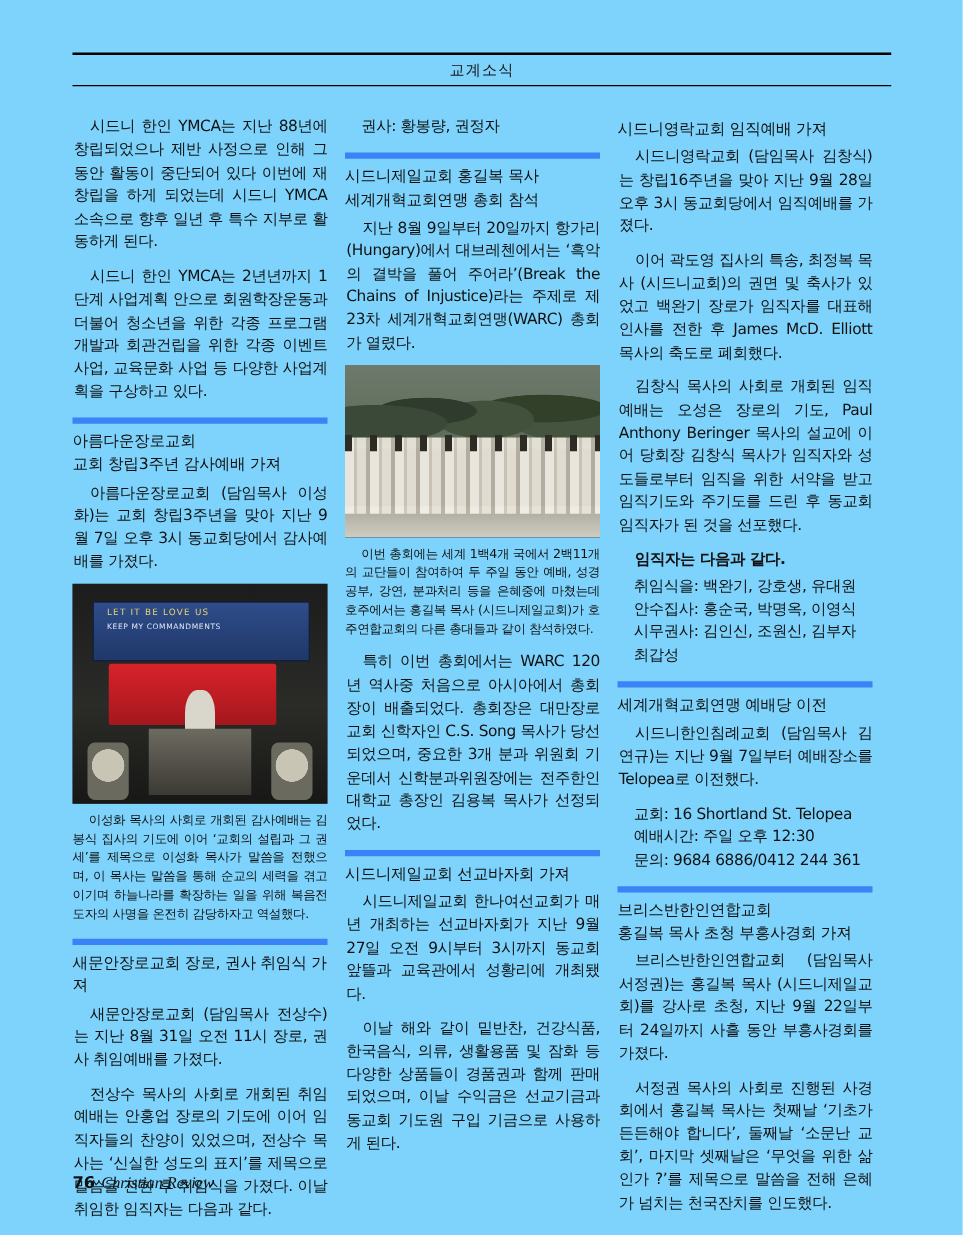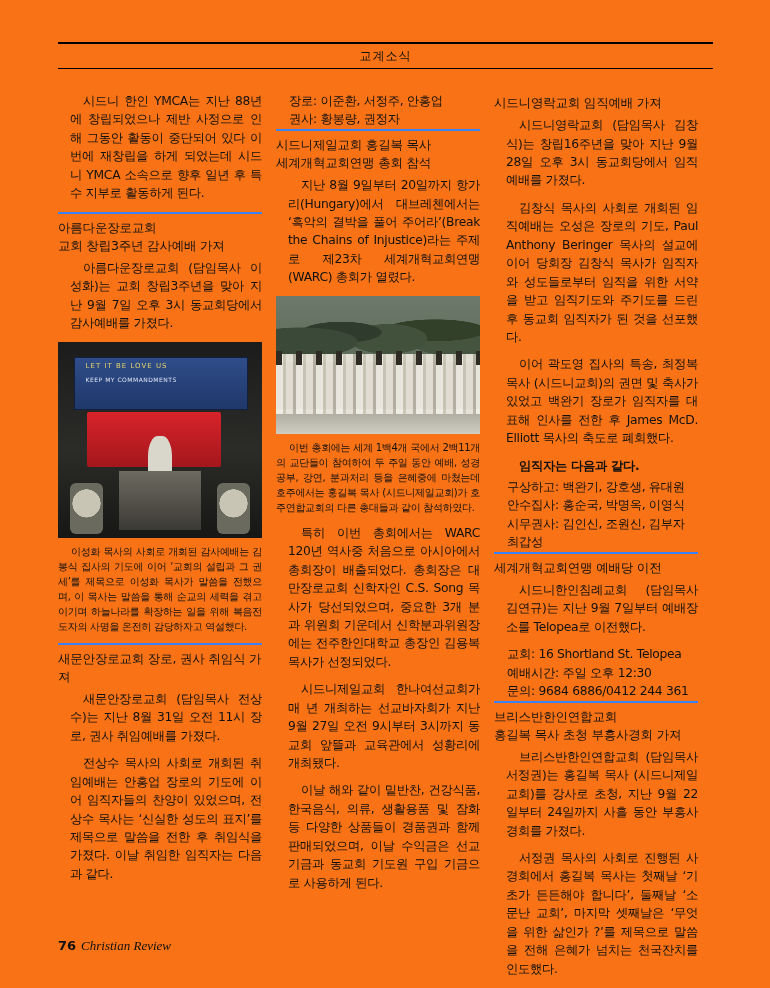--- a/index.html
+++ b/index.html
@@ -13,21 +13,21 @@
     font-family: "DejaVu Sans", sans-serif;
     color: #111;
     position: relative;
     overflow: hidden;
   }
   .page {
     position: absolute;
     left: 0; top: 0;
     width: 770px;
     height: 988px;
-    background: #f97316;
+    background: #7dd3fc;
   }
 
   
   .masthead {
     position: absolute;
     left: 58px;
     top: 42px;
     width: 655px;
     text-align: center;
   }
@@ -61,43 +61,43 @@
 
   h2.section {
     font-size: 12.5px;
     font-weight: normal;
     line-height: 1.45;
     margin: 0 0 4px 0;
     padding-top: 2px;
     letter-spacing: -0.2px;
   }
   h2.section.ruled {
-    border-top: 2px solid #3b82f6;
+    border-top: 5px solid #3b82f6;
     padding-top: 5px;
-    margin-top: 0;
+    margin-top: 12px;
   }
   p.body {
     font-size: 12.3px;
     line-height: 1.5;
-    margin: 0 0 9px 12px;
+    margin: 0 0 9px 1px;
     text-align: justify;
     text-justify: inter-character;
     text-indent: 13px;
     letter-spacing: -0.3px;
   }
   p.tight { margin-bottom: 3px; font-weight: bold; }
 
   
   .photo {
     position: relative;
     margin: 6px 0 6px 0;
     background: #2a2a2a;
     overflow: hidden;
   }
-  .photo-1 { height: 196px; padding-left: 24px; }
+  .photo-1 { height: 176px; padding-left: 24px; }
   .photo-2 { height: 138px; }
   .ph-trees {
     position: absolute; left: 0; top: 0; right: 0;
     height: 48%;
     background:
       radial-gradient(ellipse at 12% 70%, #3b4a38 0 22%, transparent 23%),
       radial-gradient(ellipse at 32% 55%, #2f3c2d 0 20%, transparent 21%),
       radial-gradient(ellipse at 55% 65%, #42513c 0 24%, transparent 25%),
       radial-gradient(ellipse at 78% 52%, #334029 0 22%, transparent 23%),
       radial-gradient(ellipse at 95% 72%, #45543f 0 20%, transparent 21%),
@@ -213,20 +213,21 @@
   <div class="masthead">
     <div class="rule-top"></div>
     <div class="title">교계소식</div>
     <div class="rule-bottom"></div>
   </div>
 
   <div class="columns">
 
     <div class="col">
       <p class="body">시드니 한인 YMCA는 지난 88년에 창립되었으나 제반 사정으로 인해 그동안 활동이 중단되어 있다 이번에 재창립을 하게 되었는데 시드니 YMCA 소속으로 향후 일년 후 특수 지부로 활동하게 된다.</p>
+      <p class="body">시드니 한인 YMCA는 2년년까지 1단계 사업계획 안으로 회원학장운동과 더불어 청소년을 위한 각종 프로그램 개발과 회관건립을 위한 각종 이벤트 사업, 교육문화 사업 등 다양한 사업계획을 구상하고 있다.</p>
 
       <h2 class="section ruled">
         <span>아름다운장로교회</span><br>
         <span>교회 창립3주년 감사예배 가져</span>
       </h2>
 
       <p class="body">아름다운장로교회 (담임목사 이성화)는 교회 창립3주년을 맞아 지난 9월 7일 오후 3시 동교회당에서 감사예배를 가졌다.</p>
 
       <div class="photo photo-1">
         <div class="stage-bg"></div>
@@ -245,56 +246,58 @@
 
       <h2 class="section ruled">
         <span>새문안장로교회 장로, 권사 취임식 가져</span>
       </h2>
 
       <p class="body">새문안장로교회 (담임목사 전상수)는 지난 8월 31일 오전 11시 장로, 권사 취임예배를 가졌다.</p>
       <p class="body">전상수 목사의 사회로 개회된 취임예배는 안홍업 장로의 기도에 이어 임직자들의 찬양이 있었으며, 전상수 목사는 ‘신실한 성도의 표지’를 제목으로 말씀을 전한 후 취임식을 가졌다. 이날 취임한 임직자는 다음과 같다.</p>
     </div>
 
     <div class="col">
-      <p class="list-line">장로: 이준환, 서정주, 안홍업</p>
       <p class="list-line">권사: 황봉량, 권정자</p>
 
       <h2 class="section ruled">
         <span>시드니제일교회 홍길복 목사</span><br>
         <span>세계개혁교회연맹 총회 참석</span>
       </h2>
 
       <p class="body">지난 8월 9일부터 20일까지 항가리(Hungary)에서 대브레첸에서는 ‘흑악의 결박을 풀어 주어라’(Break the Chains of Injustice)라는 주제로 제23차 세계개혁교회연맹(WARC) 총회가 열렸다.</p>
 
       <div class="photo photo-2">
         <div class="ph-trees"></div>
         <div class="ph-ground"></div>
         <div class="ph-crowd"></div>
         <div class="ph-heads"></div>
       </div>
 
       <p class="caption">이번 총회에는 세계 1백4개 국에서 2백11개의 교단들이 참여하여 두 주일 동안 예배, 성경공부, 강연, 분과처리 등을 은혜중에 마쳤는데 호주에서는 홍길복 목사 (시드니제일교회)가 호주연합교회의 다른 총대들과 같이 참석하였다.</p>
       <p class="body">특히 이번 총회에서는 WARC 120년 역사중 처음으로 아시아에서 총회장이 배출되었다. 총회장은 대만장로교회 신학자인 C.S. Song 목사가 당선되었으며, 중요한 3개 분과 위원회 기운데서 신학분과위원장에는 전주한인대학교 총장인 김용복 목사가 선정되었다.</p>
 
+      <h2 class="section ruled">
+        <span>시드니제일교회 선교바자회 가져</span>
+      </h2>
 
       <p class="body">시드니제일교회 한나여선교회가 매 년 개최하는 선교바자회가 지난 9월 27일 오전 9시부터 3시까지 동교회 앞뜰과 교육관에서 성황리에 개최됐다.</p>
       <p class="body">이날 해와 같이 밑반찬, 건강식품, 한국음식, 의류, 생활용품 및 잠화 등 다양한 상품들이 경품권과 함께 판매되었으며, 이날 수익금은 선교기금과 동교회 기도원 구입 기금으로 사용하게 된다.</p>
     </div>
 
     <div class="col">
       <h2 class="section">
         <span>시드니영락교회 임직예배 가져</span>
       </h2>
 
       <p class="body">시드니영락교회 (담임목사 김창식)는 창립16주년을 맞아 지난 9월 28일 오후 3시 동교회당에서 임직예배를 가졌다.</p>
+      <p class="body">이어 곽도영 집사의 특송, 최정복 목사 (시드니교회)의 권면 및 축사가 있었고 백완기 장로가 임직자를 대표해 인사를 전한 후 James McD. Elliott 목사의 축도로 폐회했다.</p>
       <p class="body">김창식 목사의 사회로 개회된 임직예배는 오성은 장로의 기도, Paul Anthony Beringer 목사의 설교에 이어 당회장 김창식 목사가 임직자와 성도들로부터 임직을 위한 서약을 받고 임직기도와 주기도를 드린 후 동교회 임직자가 된 것을 선포했다.</p>
-      <p class="body">이어 곽도영 집사의 특송, 최정복 목사 (시드니교회)의 권면 및 축사가 있었고 백완기 장로가 임직자를 대표해 인사를 전한 후 James McD. Elliott 목사의 축도로 폐회했다.</p>
       <p class="body tight">임직자는 다음과 같다.</p>
 
-      <p class="list-line">구상하고: 백완기, 강호생, 유대원</p>
+      <p class="list-line">취임식을: 백완기, 강호생, 유대원</p>
       <p class="list-line">안수집사: 홍순국, 박명옥, 이영식</p>
       <p class="list-line">시무권사: 김인신, 조원신, 김부자</p>
       <p class="list-line">최갑성</p>
 
       <h2 class="section ruled">
         <span>세계개혁교회연맹 예배당 이전</span>
       </h2>
 
       <p class="body">시드니한인침례교회 (담임목사 김연규)는 지난 9월 7일부터 예배장소를 Telopea로 이전했다.</p>
 

